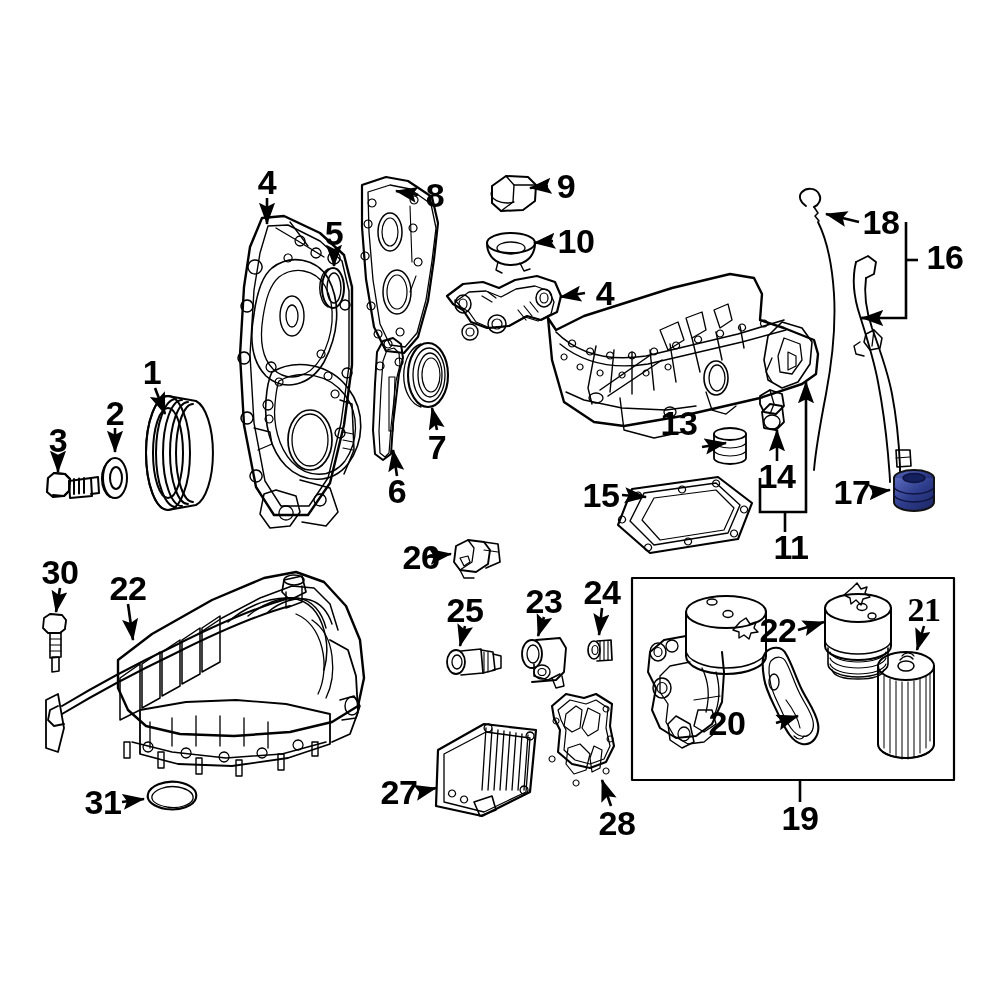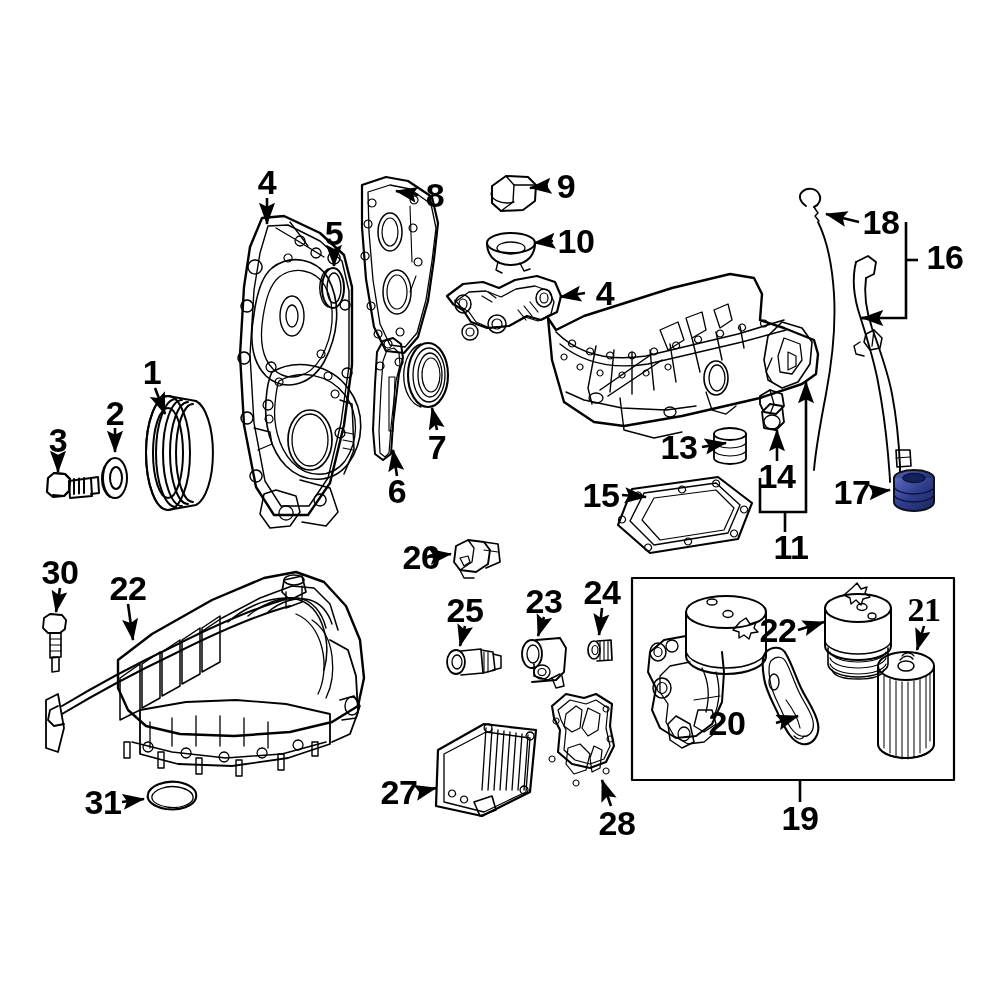--- a/index.html
+++ b/index.html
@@ -630,21 +630,21 @@
   <span class="cnum" style="left:58px;  top:440px;">3</span>
   <span class="cnum" style="left:267px; top:182px;">4</span>
   <span class="cnum" style="left:334px; top:233px;">5</span>
   <span class="cnum" style="left:397px; top:491px;">6</span>
   <span class="cnum" style="left:437px; top:447px;">7</span>
   <span class="cnum" style="left:435px; top:195px;">8</span>
   <span class="cnum" style="left:566px; top:186px;">9</span>
   <span class="cnum" style="left:552px; top:241px;margin-left:24px;">10</span>
   <span class="cnum" style="left:791px; top:547px;">11</span>
   <span class="cnum" style="left:605px; top:293px;">4</span>
-  <span class="cnum" style="left:679px; top:447px;">13</span>
+  <span class="cnum" style="left:679px; top:423px;">13</span>
   <span class="cnum" style="left:777px; top:476px;">14</span>
   <span class="cnum" style="left:601px; top:495px;">15</span>
   <span class="cnum" style="left:936px; top:257px;margin-left:9px;">16</span>
   <span class="cnum" style="left:852px; top:492px;">17</span>
   <span class="cnum" style="left:881px; top:222px;">18</span>
   <span class="cnum" style="left:800px; top:818px;">19</span>
   <span class="cnum" style="left:727px; top:723px;">20</span>
   <span class="cnum" style="left:924px; top:610px;font-family:Liberation Serif, serif;">21</span>
   <span class="cnum" style="left:778px; top:630px;">22</span>
   <span class="cnum" style="left:544px; top:601px;">23</span>

